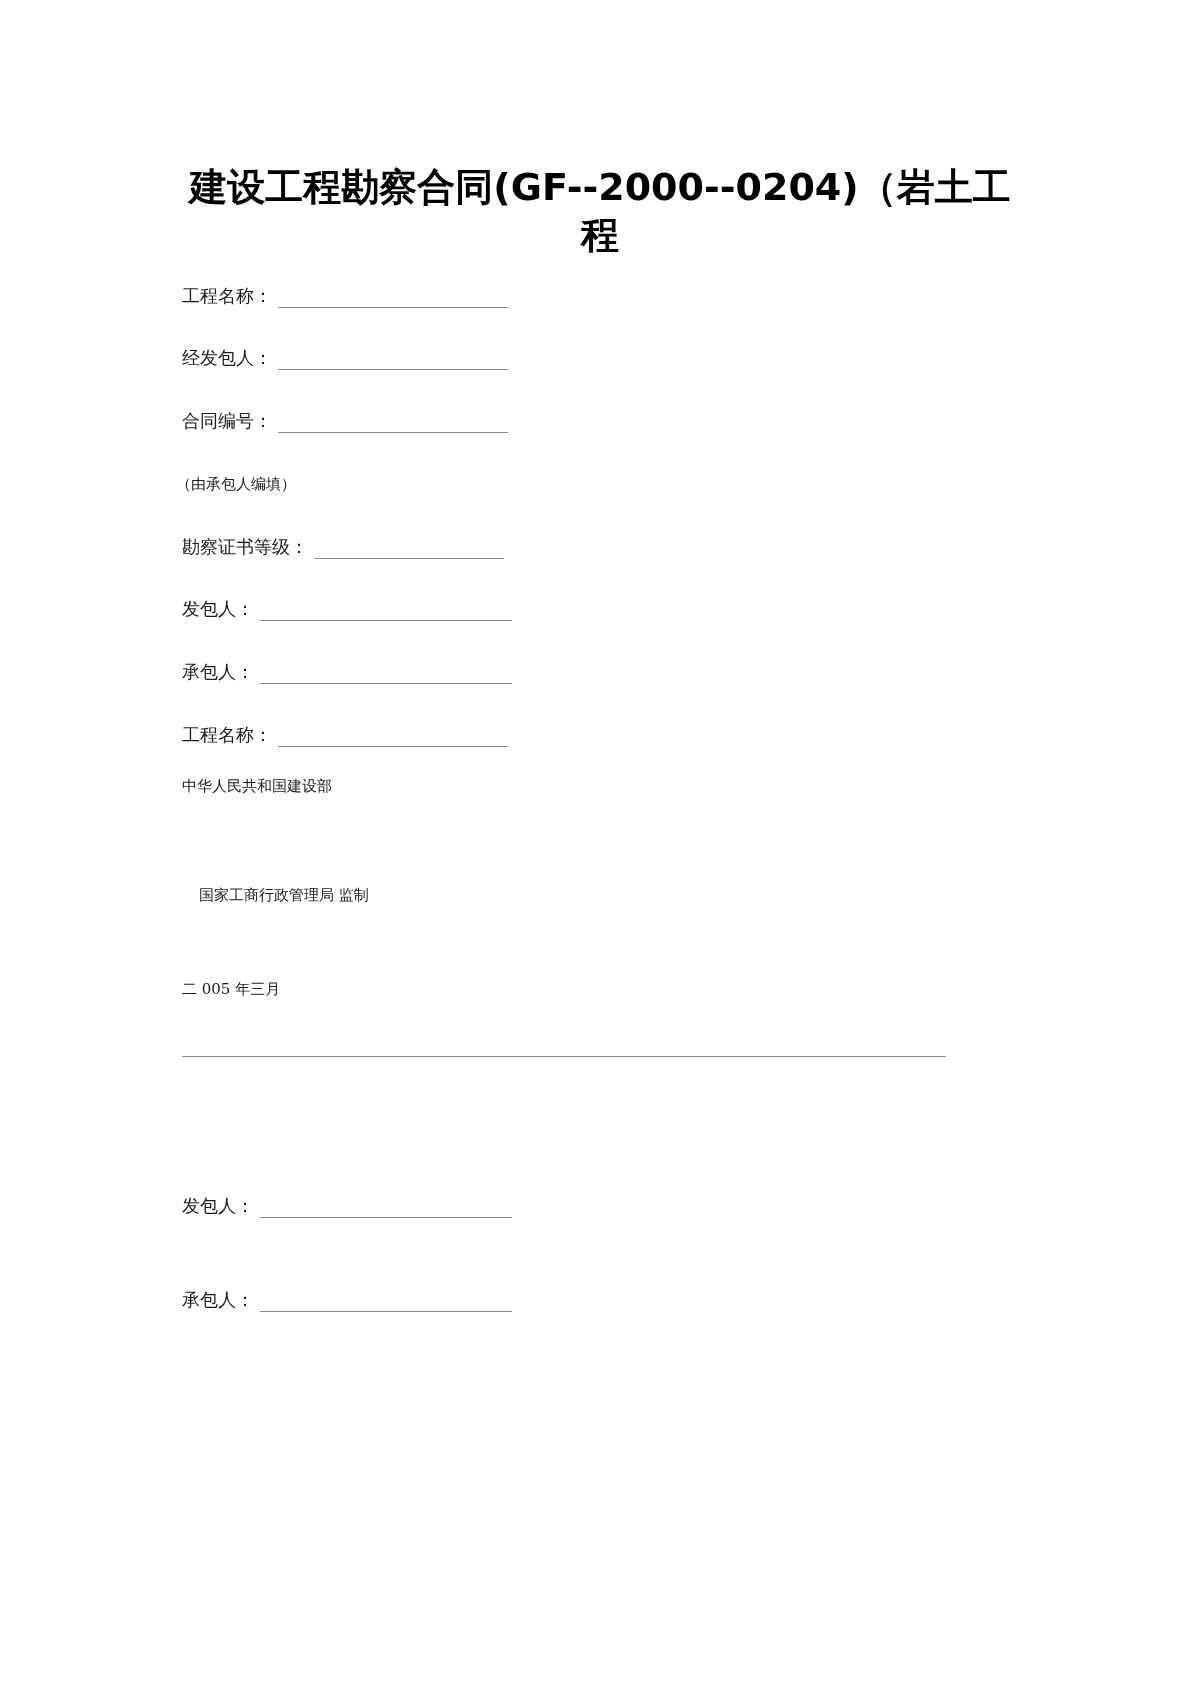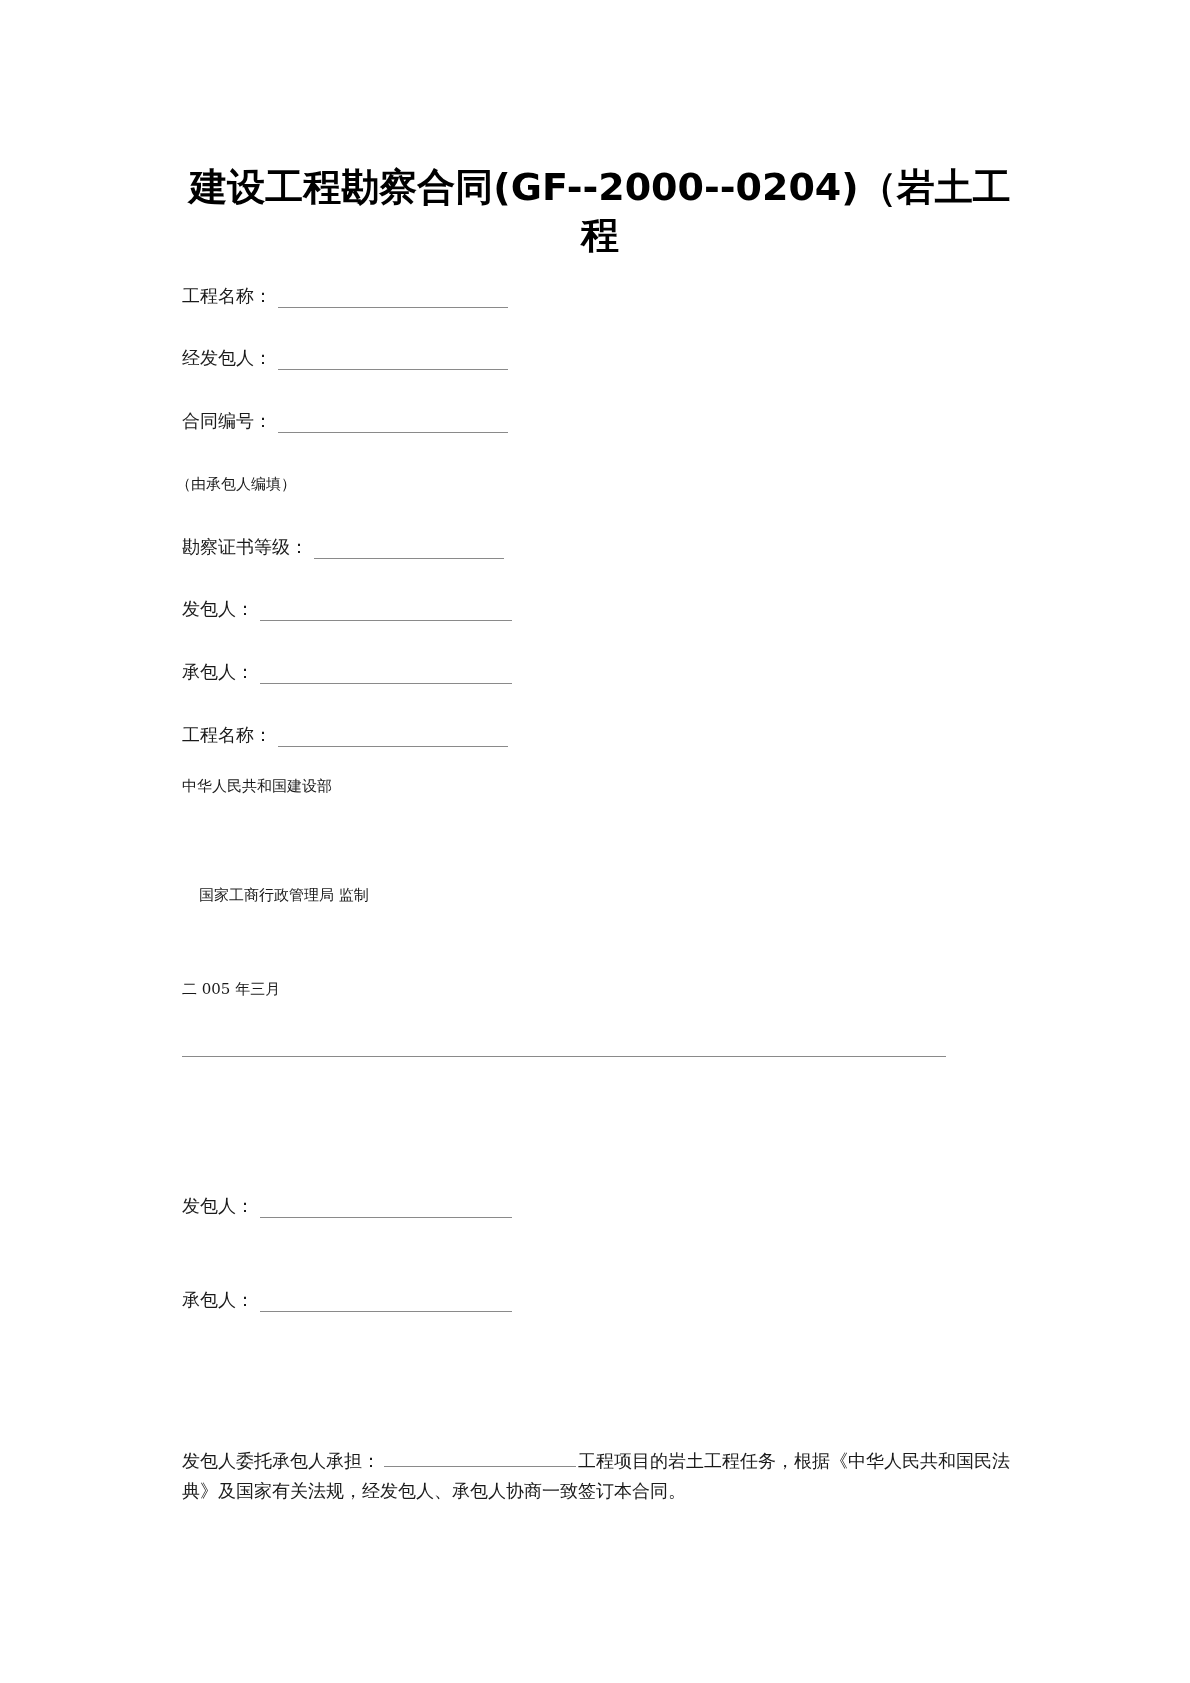--- a/index.html
+++ b/index.html
@@ -141,17 +141,14 @@
   <div class="field" style="top:1194px;">
     <span class="label">发包人：</span>
     <span class="blank" style="width:252px;"></span>
   </div>
 
   <div class="field" style="top:1288px;">
     <span class="label">承包人：</span>
     <span class="blank" style="width:252px;"></span>
   </div>
 
-  <div class="para">
-    <span>发包人委托承包人承担：</span><span class="blank-inline"></span><span>工程项目的岩土工程任务，根据《中华人民共和国民法典》及国家有关法规，经发包人、承包人协商一致签订本合同。</span>
-  </div>
 
 </div>
 
 </body></html>

